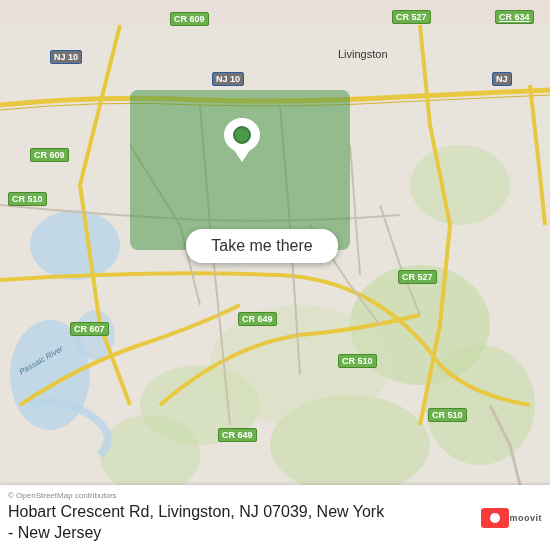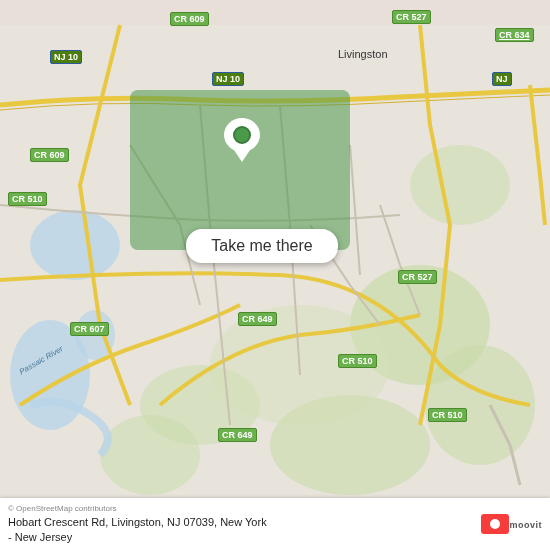--- a/index.html
+++ b/index.html
@@ -110,21 +110,21 @@
     }
 
     .road-label.green {
       background: #6ab04c;
       color: white;
       border-color: #4a8a2a;
       text-align: center;
     }
 
     .road-label.blue {
-      background: #4d7c0f;
+      background: #737373;
       color: white;
       border-color: #2a5a9f;
     }
 
     
     #info-bar {
       position: absolute;
       bottom: 0;
       left: 0;
       width: 100%;
@@ -141,21 +141,21 @@
       flex: 1;
     }
 
     .osm-credit {
       font-size: 8px;
       color: #888;
       margin-bottom: 2px;
     }
 
     .address-text {
-      font-size: 11px;
+      font-size: 16px;
       color: #222;
       font-weight: 500;
       line-height: 1.3;
     }
 
     .moovit-logo {
       display: flex;
       flex-direction: row;
       align-items: center;
       margin-left: 8px;
@@ -241,21 +241,21 @@
 
   <div class="map-highlight"></div>
 
   <div class="location-pin">
     <div class="pin-circle"></div>
     <div class="pin-tail"></div>
   </div>
 
   <span class="road-label green" style="top:12px;left:170px;">CR 609</span>
   <span class="road-label green" style="top:10px;left:392px;">CR 527</span>
-  <span class="road-label green" style="top:28px;left:495px;text-decoration:underline;">CR 634</span>
+  <span class="road-label green" style="top:10px;left:495px;text-decoration:underline;">CR 634</span>
   <span class="road-label blue" style="top:50px;left:50px;">NJ 10</span>
   <span class="road-label blue" style="top:72px;left:212px;">NJ 10</span>
   <span class="road-label green" style="top:148px;left:30px;">CR 609</span>
   <span class="road-label green" style="top:192px;left:8px;">CR 510</span>
   <span class="road-label blue" style="top:72px;left:492px;">NJ</span>
   <span class="road-label green" style="top:270px;left:398px;">CR 527</span>
   <span class="road-label green" style="top:312px;left:238px;">CR 649</span>
   <span class="road-label green" style="top:322px;left:70px;">CR 607</span>
   <span class="road-label green" style="top:354px;left:338px;">CR 510</span>
   <span class="road-label green" style="top:408px;left:428px;">CR 510</span>

